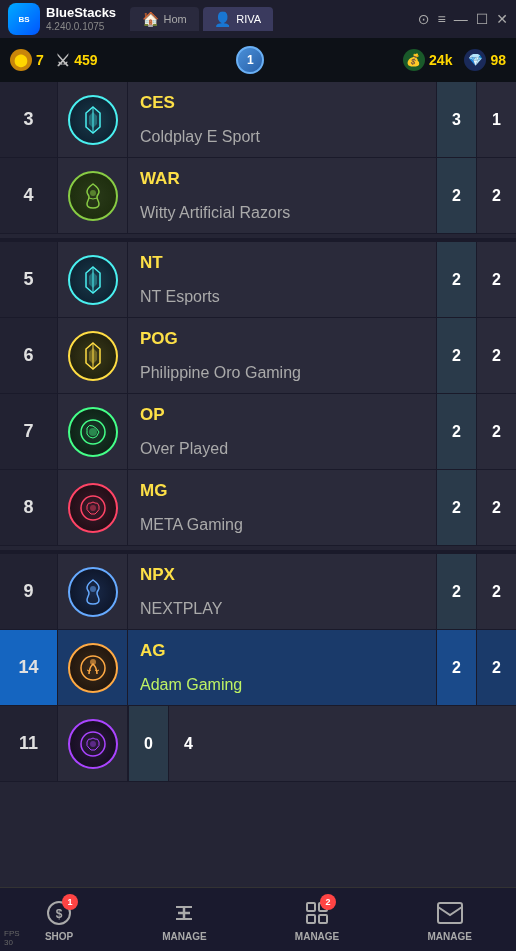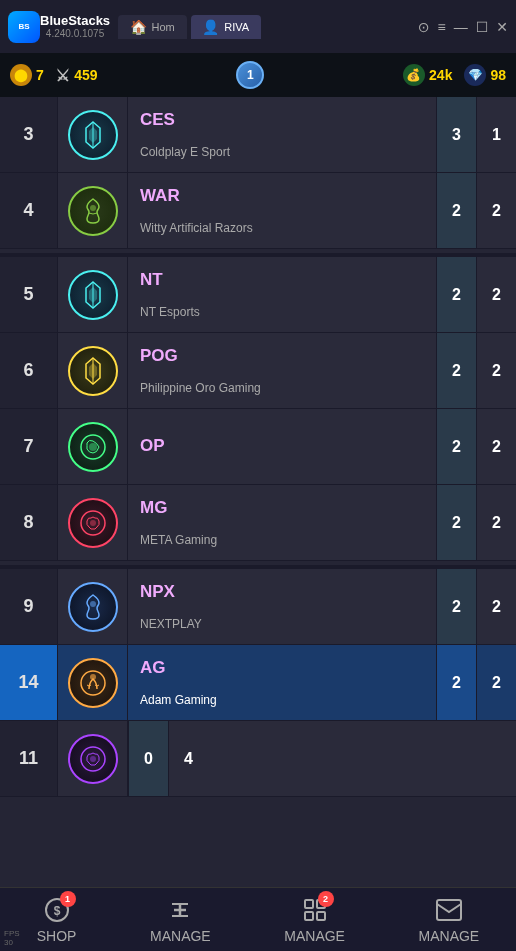--- a/index.html
+++ b/index.html
@@ -7,26 +7,26 @@
       width: 516px;
       height: 951px;
       background: #1a1a2e;
       font-family: 'Arial', sans-serif;
       overflow: hidden;
       position: relative;
     }
 
     
     .title-bar {
-      height: 53px;
+      height: 38px;
       background: #1e1e2e;
       display: flex;
       align-items: center;
       padding: 0 8px;
-      text-align: center;
+      gap: 6px;
     }
     .bs-logo {
       width: 32px;
       height: 32px;
       background: linear-gradient(135deg, #00aaff, #0055ff);
       border-radius: 8px;
       display: flex;
       flex-direction: column;
       align-items: center;
       justify-content: center;
@@ -157,28 +157,28 @@
     }
 
     .team-info {
       flex: 1;
       padding: 0 12px;
       display: flex;
       flex-direction: column;
       justify-content: center;
     }
     .team-abbr {
-      color: #f0abfc;
+      color: #fde047;
       font-size: 17px;
       font-weight: bold;
       line-height: 1.2;
     }
     .team-name {
       color: #aaaaaa;
-      font-size: 12px;
+      font-size: 16px;
       margin-top: 15px;
     }
 
     .score-cell {
       width: 40px;
       min-width: 40px;
       height: 100%;
       display: flex;
       align-items: center;
       justify-content: center;
@@ -218,22 +218,22 @@
       width: 30px;
       height: 30px;
       display: flex;
       align-items: center;
       justify-content: center;
       font-size: 20px;
       color: #aaa;
     }
     .nav-label {
       color: #aaa;
-      font-size: 14px;
-      font-weight: normal;
+      font-size: 10px;
+      font-weight: bold;
     }
     .nav-badge {
       position: absolute;
       top: -4px;
       right: -4px;
       background: #ff4444;
       color: white;
       border-radius: 50%;
       width: 16px;
       height: 16px;
@@ -433,20 +433,21 @@
         <div class="team-logo logo-op">
           <svg width="32" height="32" viewBox="0 0 32 32">
             <circle cx="16" cy="16" r="12" fill="none" stroke="#44ff88" stroke-width="1.5"></circle>
             <path d="M10,12 Q12,8 16,10 Q20,12 22,16 Q20,22 16,22 Q12,22 10,18 Q10,14 10,12Z" fill="none" stroke="#44ff88" stroke-width="1"></path>
             <circle cx="16" cy="16" r="4" fill="#44ff88" opacity="0.4"></circle>
           </svg>
         </div>
       </div>
       <div class="team-info">
         <span class="team-abbr">OP</span>
+        <span class="team-name">Over Played</span>
       </div>
       <div class="score-cell win">
         <span>2</span>
       </div>
       <div class="score-cell loss">
         <span>2</span>
       </div>
     </div>
 
     <div class="team-row">
@@ -512,21 +513,21 @@
           <svg width="32" height="32" viewBox="0 0 32 32">
             <circle cx="16" cy="16" r="12" fill="none" stroke="#ffaa44" stroke-width="1.5"></circle>
             <path d="M12,22 Q12,16 16,12 Q20,16 20,22" fill="none" stroke="#ffaa44" stroke-width="1.5"></path>
             <circle cx="16" cy="10" r="3" fill="#ffaa44" opacity="0.6"></circle>
             <path d="M10,18 Q12,20 14,18 M18,18 Q20,20 22,18" fill="none" stroke="#ffaa44" stroke-width="1"></path>
           </svg>
         </div>
       </div>
       <div class="team-info">
         <span class="team-abbr">AG</span>
-        <span class="team-name" style="color:#ffffff;">Adam Gaming</span>
+        <span class="team-name" style="color:#bef264;">Adam Gaming</span>
       </div>
       <div class="score-cell win" style="background:#1a4a8a">
         <span>2</span>
       </div>
       <div class="score-cell loss" style="background:#1a3a6a">
         <span>2</span>
       </div>
     </div>
 
     <div class="team-row">

